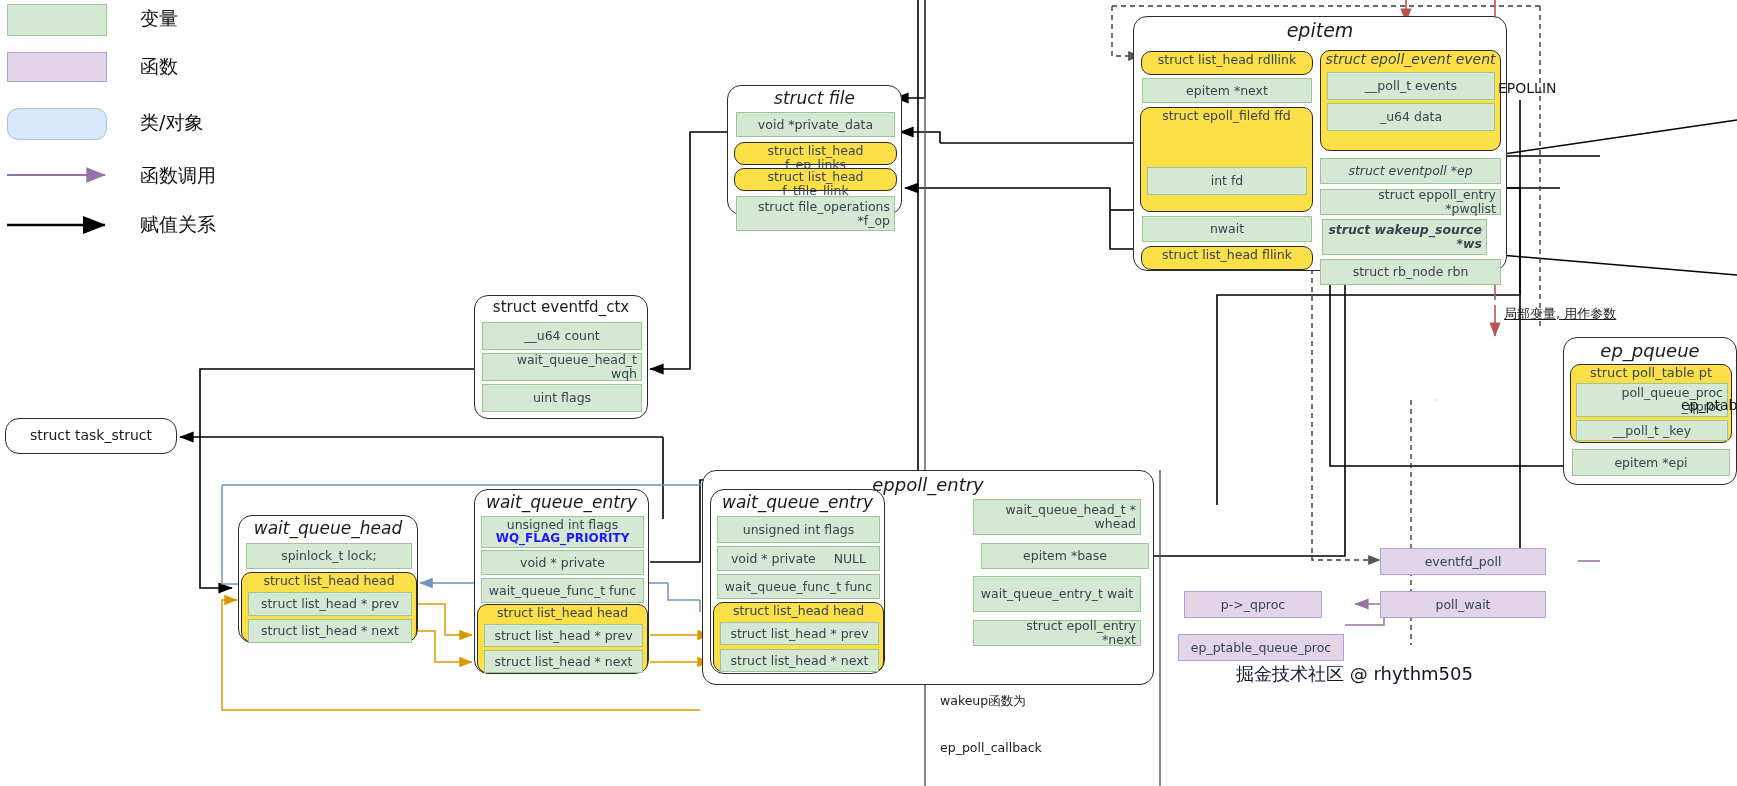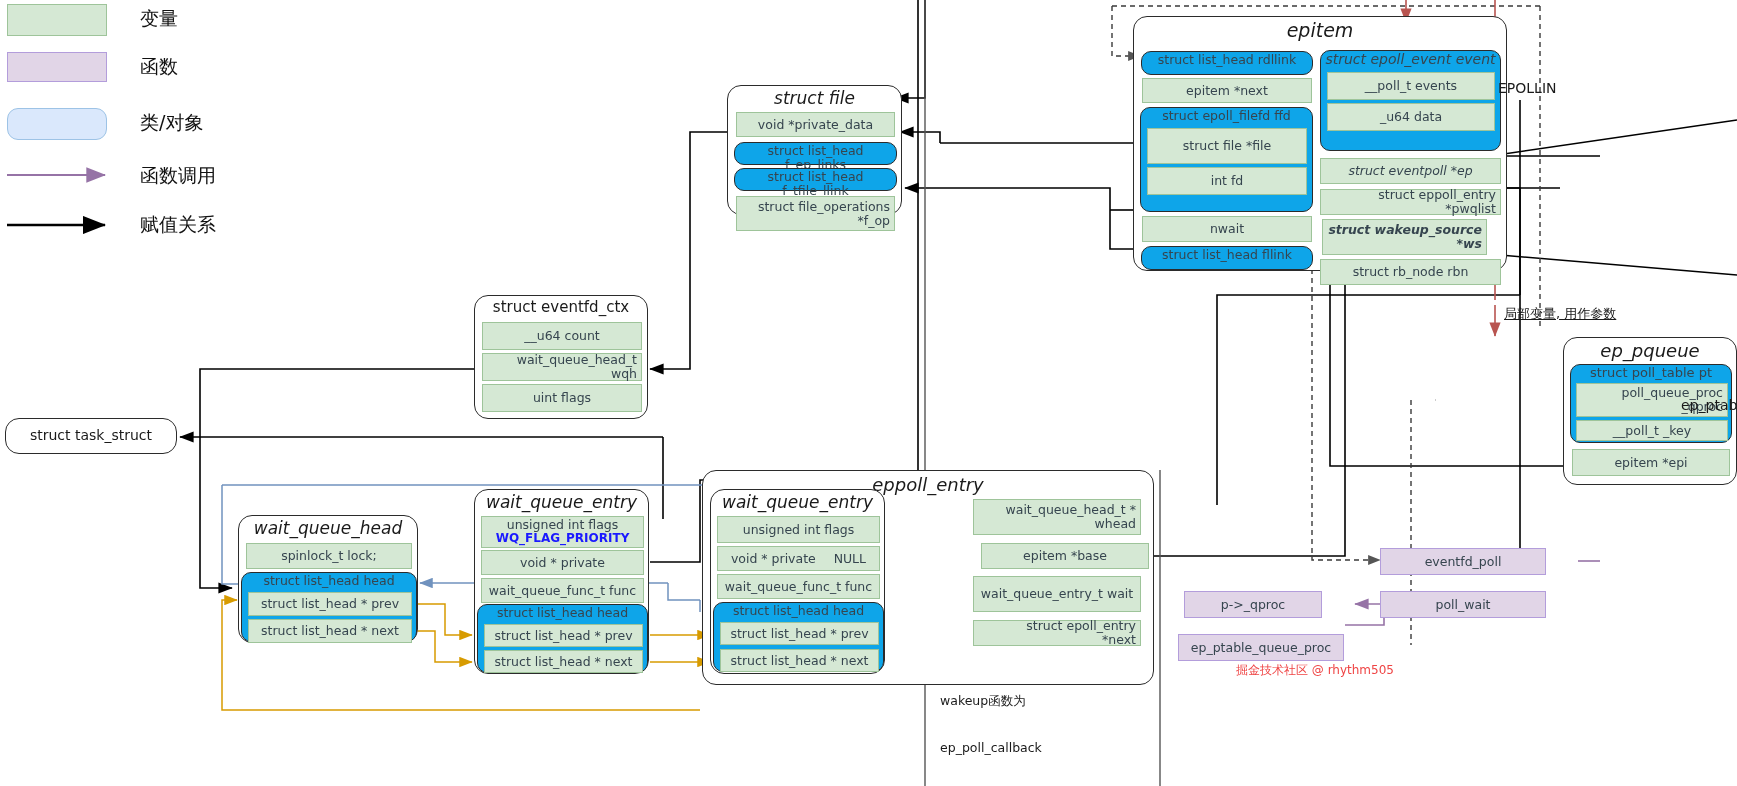--- a/index.html
+++ b/index.html
@@ -10,39 +10,39 @@
   
   .obj{position:absolute;border:1.6px solid #2b2b2b;border-radius:14px;background:#fff;box-sizing:border-box;}
   .obj > .title{text-align:center;font-size:17px;color:#1a1a1a;font-style:italic;line-height:1.1;padding-top:3px;}
   .obj.plain > .title{font-style:normal;}
 
   
   .fld{box-sizing:border-box;background:#d5e8d4;border:1px solid #9ec49a;
        font-size:12.5px;color:#36454f;text-align:right;line-height:1.12;
        display:flex;align-items:center;justify-content:center;padding:2px 4px;}
   
-  .sub{box-sizing:border-box;background:#0ea5e9;border:1.5px solid #2b2b2b;border-radius:10px;}
+  .sub{box-sizing:border-box;background:#fde047;border:1.5px solid #2b2b2b;border-radius:10px;}
   .sub > .sname{text-align:center;font-size:12.5px;color:#36454f;line-height:1.1;padding-top:1px;}
 
   
   .fn{position:absolute;box-sizing:border-box;background:#e1d5e7;border:1px solid #b39ddb;
       font-size:12.5px;color:#36454f;display:flex;align-items:center;justify-content:center;
       text-align:center;line-height:1.12;padding:2px 4px;}
 
   
   .lg-sw{position:absolute;box-sizing:border-box;}
   .lg-var{background:#d5e8d4;border:1px solid #9ec49a;}
   .lg-fun{background:#e1d5e7;border:1px solid #b39ddb;}
   .lg-cls{background:#dae8fc;border:1px solid #9dc3e6;border-radius:11px;}
   .lg-txt{position:absolute;font-size:19px;color:#111;white-space:nowrap;}
 
   .note{position:absolute;font-size:12.5px;color:#1a1a1a;line-height:1.25;white-space:pre;}
   .tag{position:absolute;font-size:14px;color:#1a1a1a;white-space:nowrap;}
   .blue{color:#1a19ff;font-weight:bold;font-size:12px;}
-  .wm{position:absolute;font-size:12px;color:#ef4444;white-space:nowrap;}
+  .wm{position:absolute;font-size:18px;color:#0f172a;white-space:nowrap;}
   .note-cn{position:absolute;font-size:13px;color:#1a1a1a;white-space:nowrap;}
 </style>
 </head>
 <body>
 
 <div id="stage">
 
   <svg class="wires" viewBox="0 0 1737 786">
     <defs>
       <marker id="ab" markerWidth="9" markerHeight="7" refX="8.5" refY="3.5" orient="auto">
@@ -194,21 +194,20 @@
 
   <div class="obj" style="left:1133px;top:16px;width:374px;height:255px;">
     <div class="title" style="font-size:19px;">epitem</div>
 
     <div class="sub" style="position:absolute;left:7px;top:34px;width:172px;height:24px;">
       <div class="sname">struct list_head rdllink</div>
     </div>
     <div class="fld" style="position:absolute;left:8px;top:61px;width:170px;height:25px;">epitem *next</div>
     <div class="sub" style="position:absolute;left:6px;top:90px;width:173px;height:105px;">
       <div class="sname">struct epoll_filefd ffd</div>
-      <div class="fld" style="position:absolute;left:6px;top:20px;width:160px;height:36px;">struct file *file</div>
       <div class="fld" style="position:absolute;left:6px;top:59px;width:160px;height:28px;">int fd</div>
     </div>
     <div class="fld" style="position:absolute;left:8px;top:199px;width:170px;height:26px;">nwait</div>
     <div class="sub" style="position:absolute;left:7px;top:229px;width:172px;height:24px;">
       <div class="sname">struct list_head fllink</div>
     </div>
 
     <div class="sub" style="position:absolute;left:186px;top:33px;width:181px;height:101px;">
       <div class="sname" style="font-size:14px;font-style:italic;">struct epoll_event event</div>
       <div class="fld" style="position:absolute;left:6px;top:21px;width:168px;height:28px;">__poll_t events</div>

